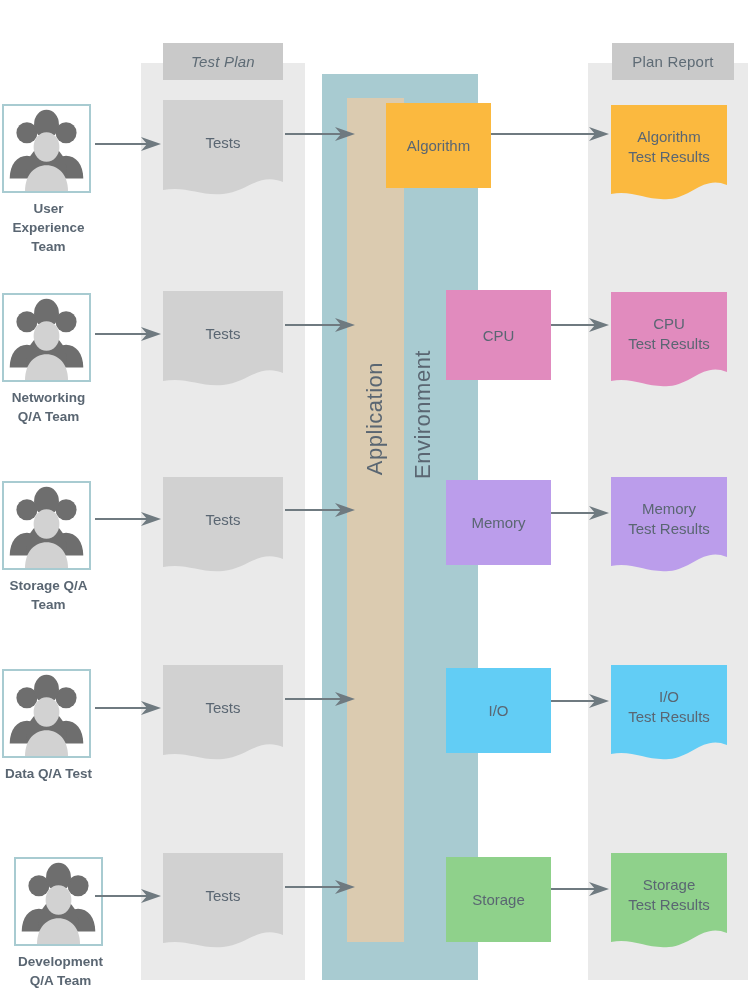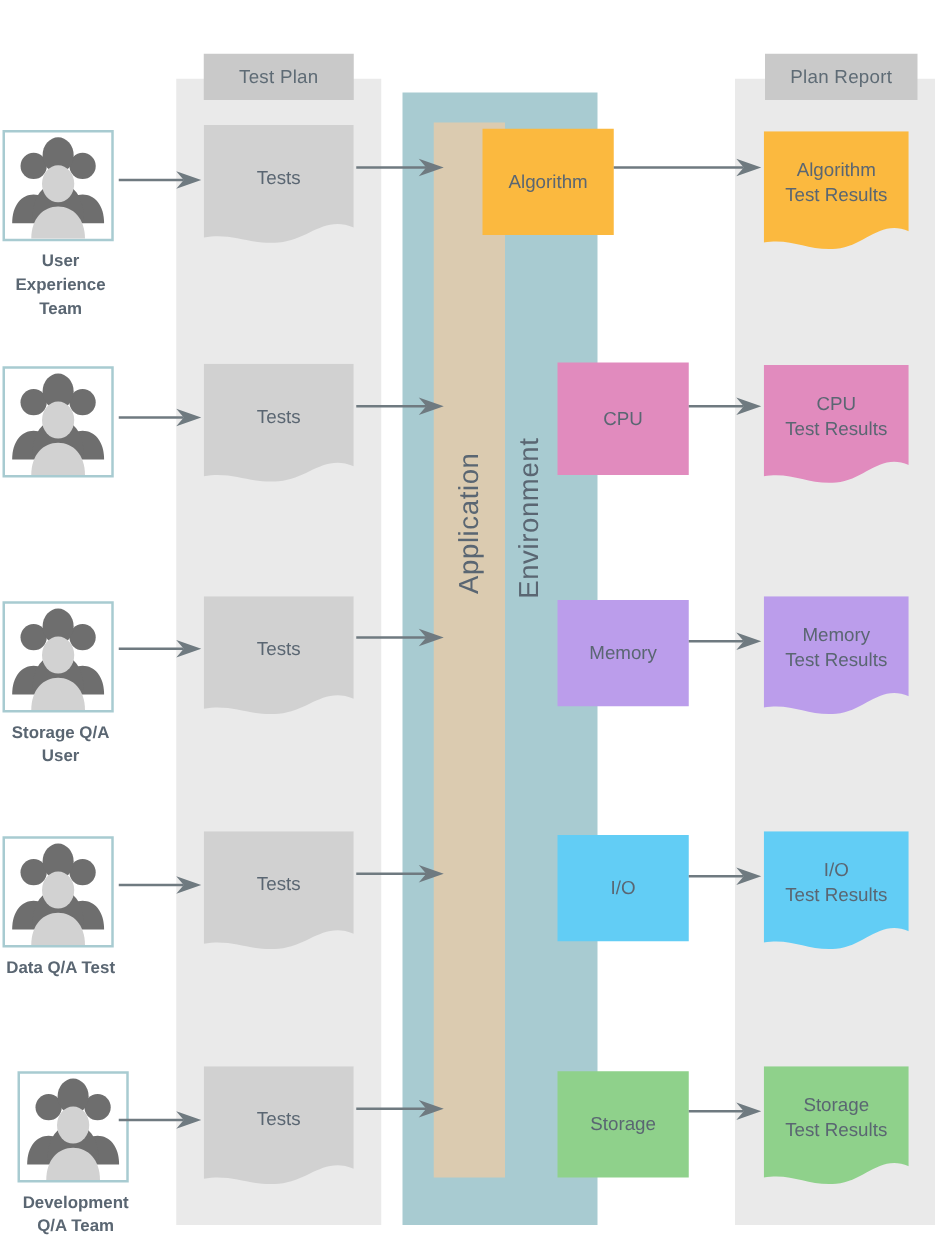--- a/index.html
+++ b/index.html
@@ -23,21 +23,21 @@
   #env-band{left:322px;top:74px;width:156px;height:906px;background:#a8cbd1;}
   #app-band{left:347px;top:98px;width:57px;height:844px;background:#dbcbb0;}
 
   
   .hdr{
     position:absolute;
     background:#c9c9c9;
     display:flex;align-items:center;justify-content:center;
     font-size:15px;color:#5e6b75;letter-spacing:.2px;
   }
-  #hdr-plan{left:163px;top:43px;width:120px;height:37px;}
+  #hdr-plan{left:163px;top:43px;width:120px;height:37px;font-style:italic;}
   #hdr-report{left:612px;top:43px;width:122px;height:37px;}
 
   
   .vlabel{
     position:absolute;
     writing-mode:vertical-rl;
     transform:rotate(180deg);
     font-size:22px;
     color:#5a6672;
     letter-spacing:.5px;
@@ -131,39 +131,41 @@
         <path d="M6 76c0-15 8-24 18-24s18 9 18 24z" fill="#6e6e6e"></path>
         <circle cx="65" cy="28" r="11" fill="#6e6e6e"></circle>
         <path d="M47 76c0-15 8-24 18-24s18 9 18 24z" fill="#6e6e6e"></path>
         <ellipse cx="44.5" cy="19" rx="13" ry="15" fill="#6e6e6e"></ellipse>
         <path d="M23 72c0-18 9-30 21.5-30S66 54 66 72z" fill="#6e6e6e"></path>
         <ellipse cx="44.5" cy="43" rx="13.5" ry="15.5" fill="#d2d2d2"></ellipse>
         <path d="M22 89c0-17 10-27 22.5-27S67 72 67 89z" fill="#d2d2d2"></path>
       </g>
         </svg>
     </div>
+    <div class="team-label">Networking
+Q/A Team</div>
   </div>
 
   <div class="team" style="left:2px;top:481px;">
     <div class="team-box">
       <svg viewBox="0 0 89 89">
           <g>
         <circle cx="24" cy="28" r="11" fill="#6e6e6e"></circle>
         <path d="M6 76c0-15 8-24 18-24s18 9 18 24z" fill="#6e6e6e"></path>
         <circle cx="65" cy="28" r="11" fill="#6e6e6e"></circle>
         <path d="M47 76c0-15 8-24 18-24s18 9 18 24z" fill="#6e6e6e"></path>
         <ellipse cx="44.5" cy="19" rx="13" ry="15" fill="#6e6e6e"></ellipse>
         <path d="M23 72c0-18 9-30 21.5-30S66 54 66 72z" fill="#6e6e6e"></path>
         <ellipse cx="44.5" cy="43" rx="13.5" ry="15.5" fill="#d2d2d2"></ellipse>
         <path d="M22 89c0-17 10-27 22.5-27S67 72 67 89z" fill="#d2d2d2"></path>
       </g>
         </svg>
     </div>
     <div class="team-label">Storage
-Q/A User</div>
+Q/A Team</div>
   </div>
 
   <div class="team" style="left:2px;top:669px;">
     <div class="team-box">
       <svg viewBox="0 0 89 89">
           <g>
         <circle cx="24" cy="28" r="11" fill="#6e6e6e"></circle>
         <path d="M6 76c0-15 8-24 18-24s18 9 18 24z" fill="#6e6e6e"></path>
         <circle cx="65" cy="28" r="11" fill="#6e6e6e"></circle>
         <path d="M47 76c0-15 8-24 18-24s18 9 18 24z" fill="#6e6e6e"></path>

